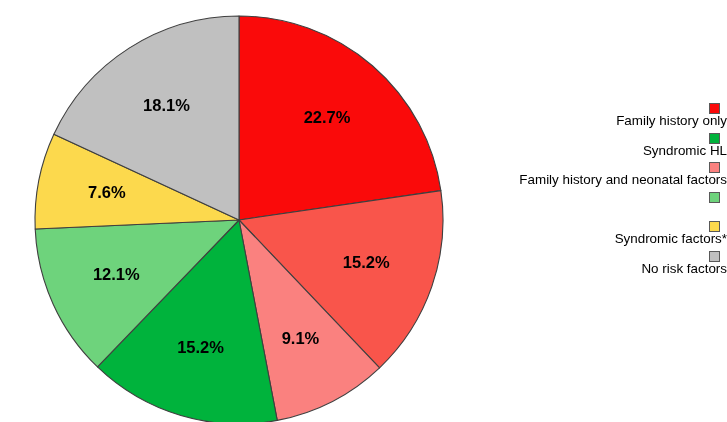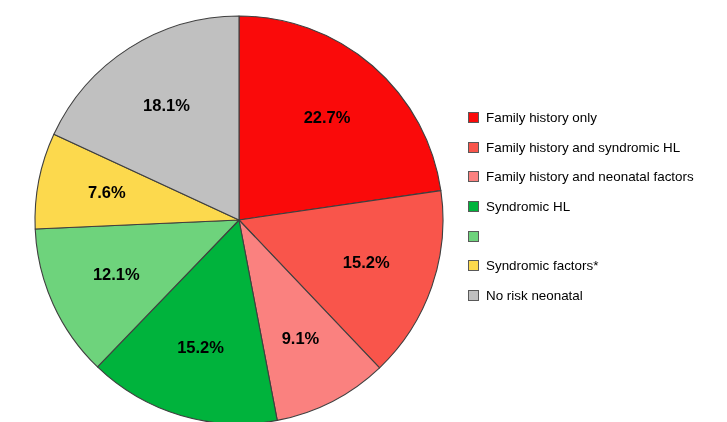--- a/index.html
+++ b/index.html
@@ -46,22 +46,23 @@
     paint-order: stroke;
   }
   #legend {
     position: absolute;
     left: 468px;
     top: 103px;
     width: 259px;
   }
   .legend-row {
     display: flex;
-    align-items: center;
+    align-items: flex-end;
     height: 29.6px;
+    flex-direction: column;
   }
   .legend-swatch {
     width: 11px;
     height: 11px;
     flex: 0 0 auto;
     border: 1px solid #595959;
     box-sizing: border-box;
     margin-right: 7px;
   }
   .legend-label {
@@ -99,37 +100,33 @@
         </g>
     </svg>
   </div>
 
   <div id="legend">
       <div class="legend-row">
         <span class="legend-swatch" style="background: rgb(250, 10, 10);"></span>
         <span class="legend-label">Family history only</span>
       </div>
       <div class="legend-row">
-        <span class="legend-swatch" style="background: rgb(249, 85, 75);"></span>
-        <span class="legend-label">Family history and syndromic HL</span>
+        <span class="legend-swatch" style="background: rgb(0, 179, 60);"></span>
+        <span class="legend-label">Syndromic HL</span>
       </div>
       <div class="legend-row">
         <span class="legend-swatch" style="background: rgb(250, 129, 127);"></span>
         <span class="legend-label">Family history and neonatal factors</span>
-      </div>
-      <div class="legend-row">
-        <span class="legend-swatch" style="background: rgb(0, 179, 60);"></span>
-        <span class="legend-label">Syndromic HL</span>
       </div>
       <div class="legend-row">
         <span class="legend-swatch" style="background: rgb(110, 211, 124);"></span>
       </div>
       <div class="legend-row">
         <span class="legend-swatch" style="background: rgb(252, 217, 77);"></span>
         <span class="legend-label">Syndromic factors*</span>
       </div>
       <div class="legend-row">
         <span class="legend-swatch" style="background: rgb(192, 192, 192);"></span>
-        <span class="legend-label">No risk neonatal</span>
+        <span class="legend-label">No risk factors</span>
       </div>
     </div>
 
 </div>
 
 </body></html>

